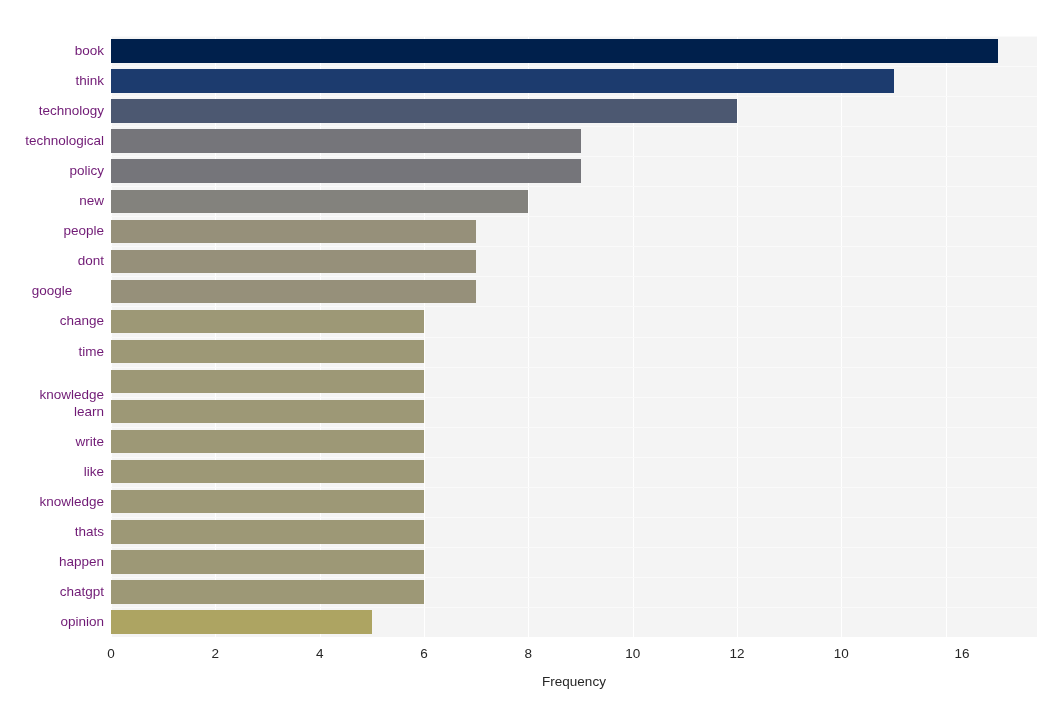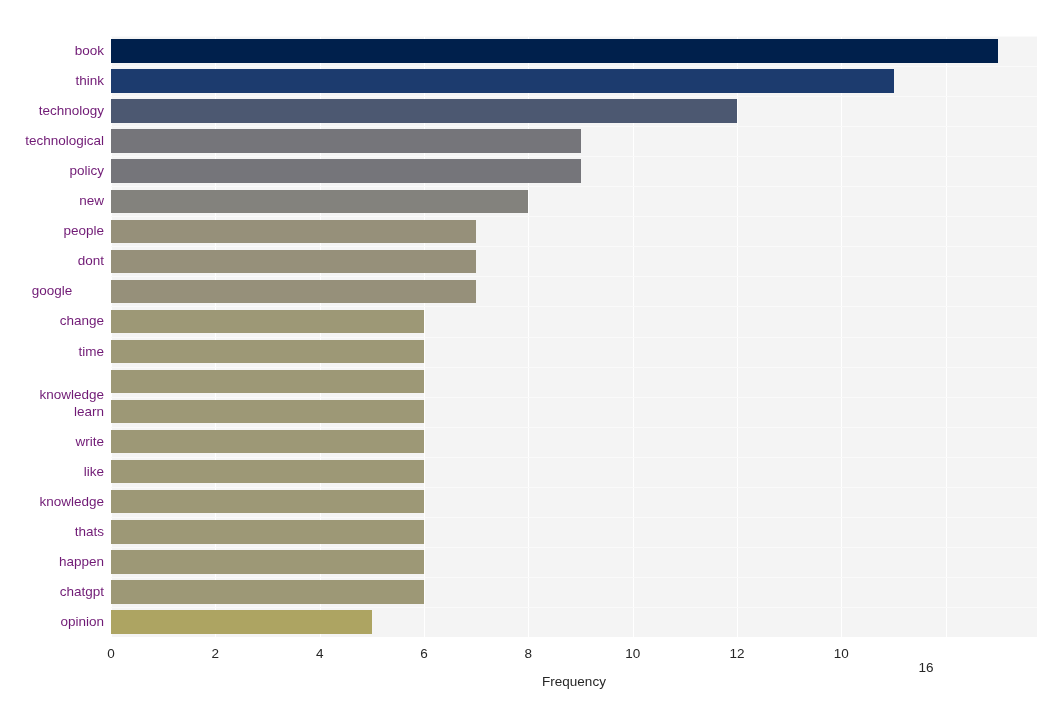--- a/index.html
+++ b/index.html
@@ -258,18 +258,18 @@
     </div>
   <div id="xtick-layer">
       <div class="xtick" style="left: 0px;">0</div>
       <div class="xtick" style="left: 104.338px;">2</div>
       <div class="xtick" style="left: 208.676px;">4</div>
       <div class="xtick" style="left: 313.014px;">6</div>
       <div class="xtick" style="left: 417.352px;">8</div>
       <div class="xtick" style="left: 521.69px;">10</div>
       <div class="xtick" style="left: 626.028px;">12</div>
       <div class="xtick" style="left: 730.366px;">10</div>
-      <div class="xtick" style="left: 815px; margin-top: 14px;">16</div>
+      <div class="xtick" style="left: 851px;">16</div>
     </div>
 
   <div id="xaxis-label">Frequency</div>
 
 </div>
 
 </body></html>

